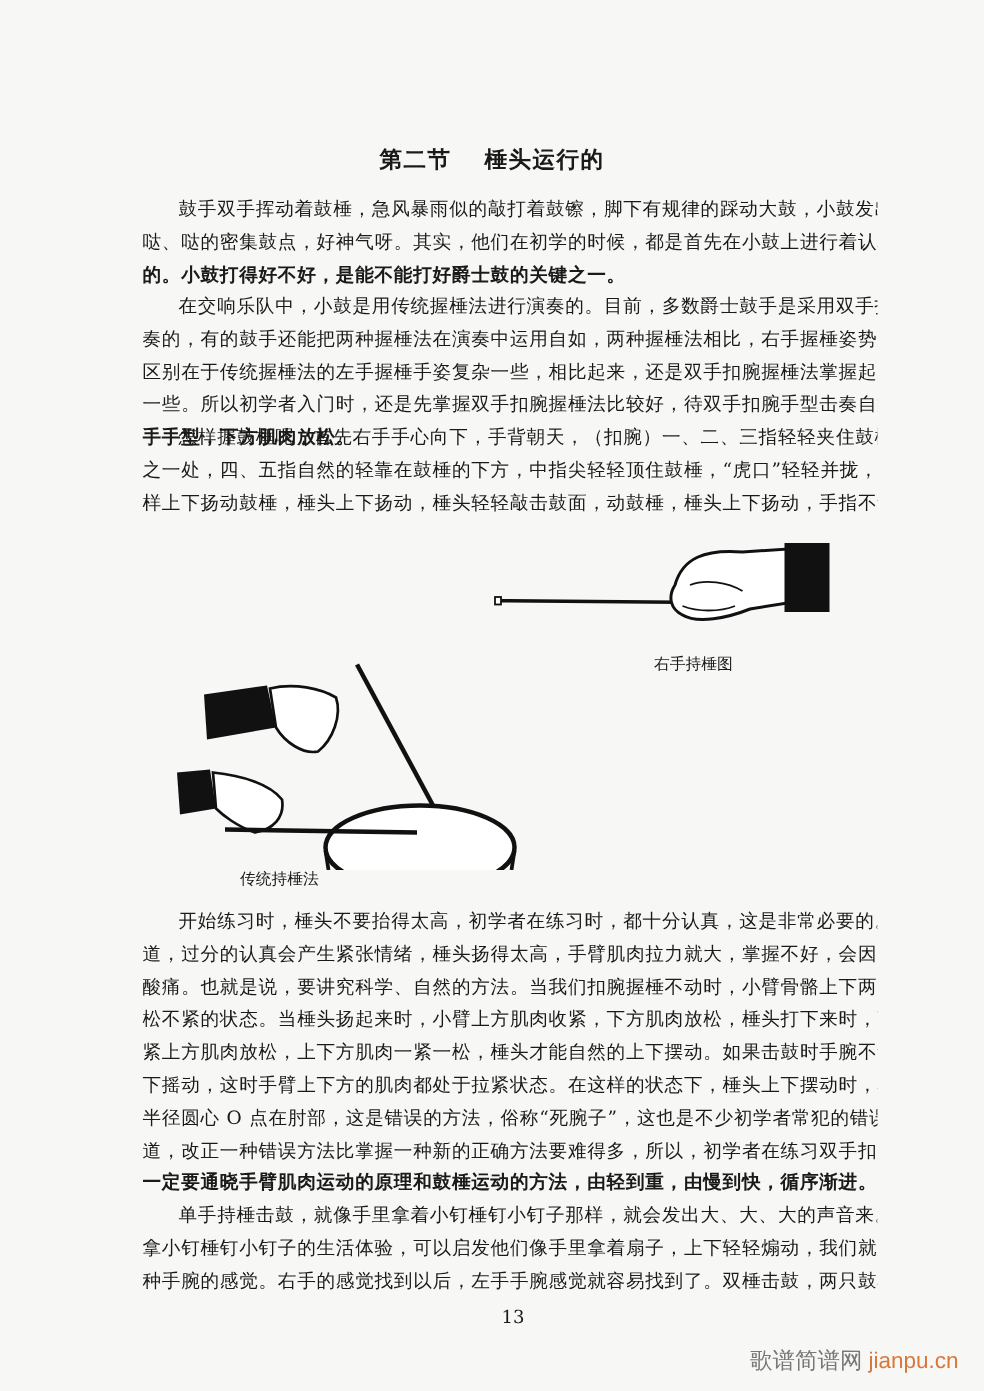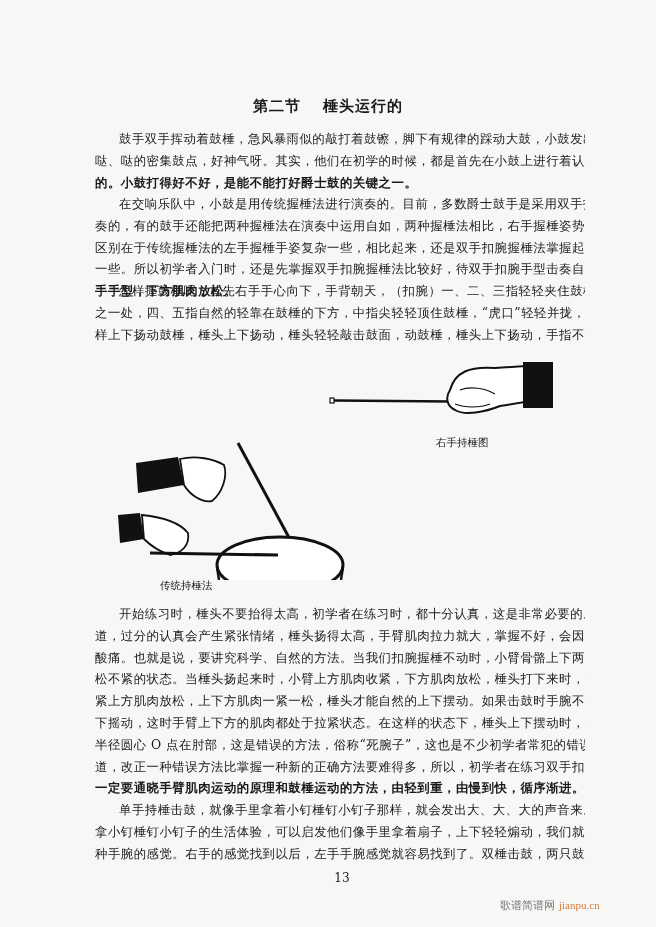--- a/index.html
+++ b/index.html
@@ -21,22 +21,22 @@
       height: 21.8px; line-height: 21.8px; font-size: 12.4px;
       white-space: nowrap; overflow: hidden; letter-spacing: 0.5px;
       text-align: justify; text-align-last: justify;
     }
     .line.last { text-align-last: left; font-weight: bold; }
     .line.indent { padding-left: 24px; }
     .figure { position: absolute; }
     .caption { position: absolute; font-size: 10.5px; white-space: nowrap; }
     .page-number { position: absolute; left: 0; width: 656px; top: 826px; text-align: center; font-size: 12px; }
     .watermark {
-      position: absolute; left: 500px; top: 898px; font-size: 11px; color: #777;
-      font-family: Liberation Serif, serif; white-space: nowrap;
+      position: absolute; left: 500px; top: 898px; font-size: 15px; color: #777;
+      font-family: Liberation Sans, sans-serif; white-space: nowrap;
     }
     .watermark .url { color: #d9783a; margin-left: 4px; }
   </style>
 </head>
 <body>
 
 <div class="page">
 
   <div class="title">
     <span>第二节</span><span class="gap"></span><span>棰头运行的</span>

